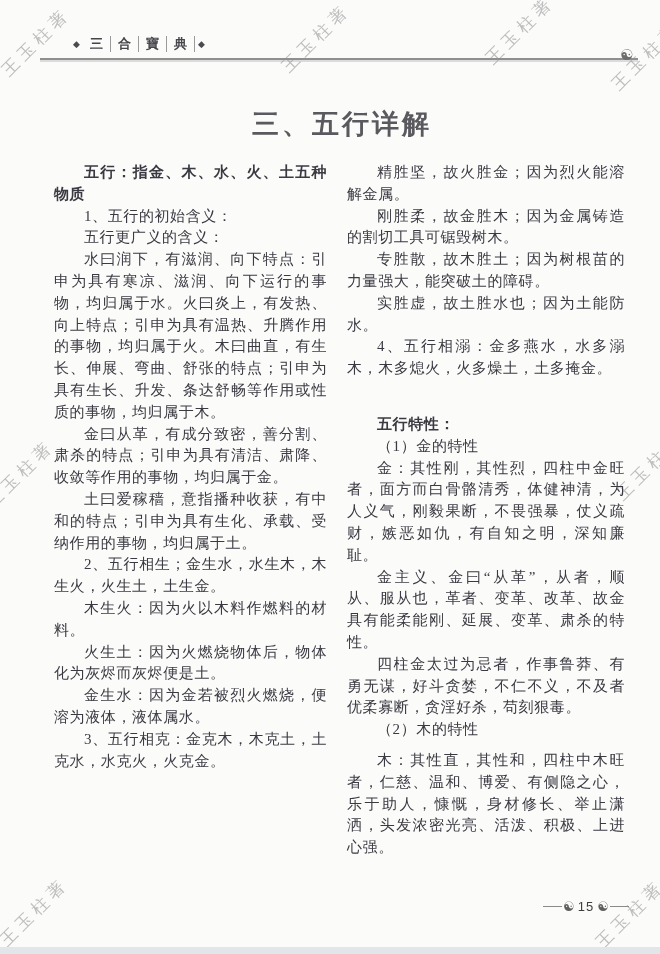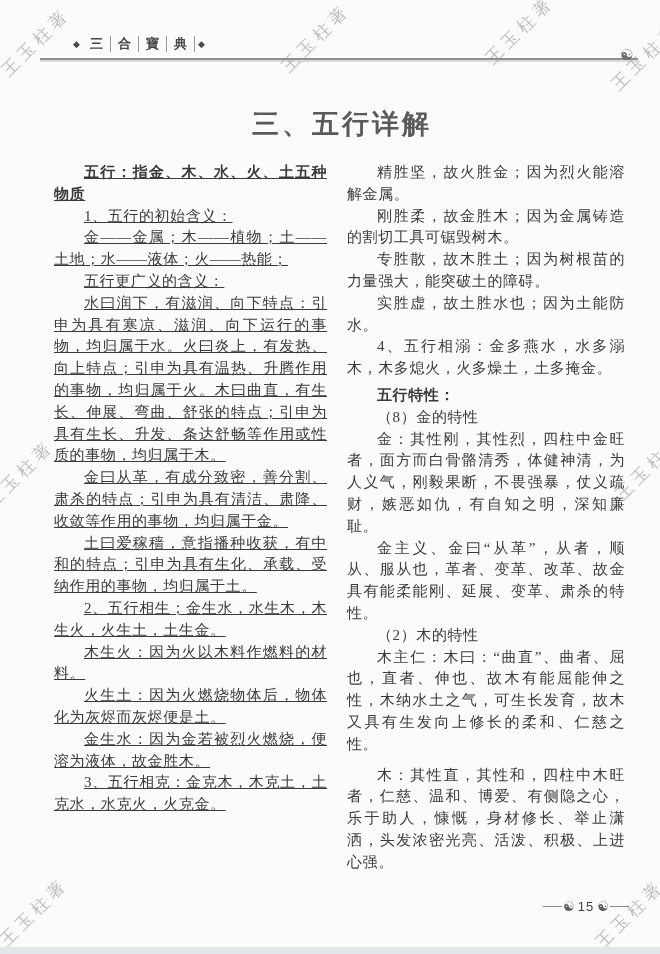--- a/index.html
+++ b/index.html
@@ -31,26 +31,26 @@
   .rule-orn{position:absolute;left:620px;top:46px;font-size:15px;color:#6e6e6e;
             font-family:"DejaVu Sans", sans-serif;}
 
   
   .title{position:absolute;left:0;top:94px;width:100%;margin:12px;text-align:center;
          font-family:"Liberation Sans", sans-serif;font-weight:bold;font-size:27px;
          color:#59595e;letter-spacing:3px;}
 
   
   .col{position:absolute;top:162px;color:#3a3a42;}
-  .col-left{left:54px;width:273px;text-decoration:underline;}
+  .col-left{left:54px;width:273px;}
   .col-right{left:347px;width:278px;}
   .col p{margin:0;text-indent:2em;text-align:justify;font-size:15px;line-height:21.8px;
          letter-spacing:0.6px;}
   .col p.bold{font-weight:bold;}
-  .col p.gap-lg{margin-top:5px;}
+  .col p.gap-lg{margin-top:34px;}
   .col p.gap-sm{margin-top:9px;}
 
   
   .footer{position:absolute;left:538px;top:899px;width:96px;display:flex;align-items:center;
           justify-content:center;color:#5c5c5c;}
   .footer .dash{width:19px;height:1px;background:#8a8a8a;}
   .footer .orn{font-size:13px;line-height:13px;color:#5f5f5f;margin:0 1px;
                font-family:"DejaVu Sans", sans-serif;}
   .footer .num{font-size:13px;color:#3f3f3f;font-family:"Liberation Sans", sans-serif;
                margin:0 2px;letter-spacing:1px;text-align:right;}
@@ -80,44 +80,43 @@
     <span class="dia">◆</span>
   </div>
   <div class="rule"></div>
   <span class="rule-orn">☯</span>
 
   <h1 class="title">三、五行详解</h1>
 
   <div class="col col-left">
     <p class="bold">五行：指金、木、水、火、土五种物质</p>
     <p>1、五行的初始含义：</p>
-    <p>金——金属；木——植物；土——土地；水——液体；火——热能；</p>
     <p>五行更广义的含义：</p>
     <p>水曰润下，有滋润、向下特点：引申为具有寒凉、滋润、向下运行的事物，均归属于水。火曰炎上，有发热、向上特点；引申为具有温热、升腾作用的事物，均归属于火。木曰曲直，有生长、伸展、弯曲、舒张的特点；引申为具有生长、升发、条达舒畅等作用或性质的事物，均归属于木。</p>
     <p>金曰从革，有成分致密，善分割、肃杀的特点；引申为具有清洁、肃降、收敛等作用的事物，均归属于金。</p>
     <p>土曰爱稼穑，意指播种收获，有中和的特点；引申为具有生化、承载、受纳作用的事物，均归属于土。</p>
     <p>2、五行相生；金生水，水生木，木生火，火生土，土生金。</p>
     <p>木生火：因为火以木料作燃料的材料。</p>
     <p>火生土：因为火燃烧物体后，物体化为灰烬而灰烬便是土。</p>
-    <p>金生水：因为金若被烈火燃烧，便溶为液体，故金胜木。</p>
+    <p>金生水：因为金若被烈火燃烧，便溶为液体，液体属水。</p>
     <p>3、五行相克：金克木，木克土，土克水，水克火，火克金。</p>
   </div>
 
   <div class="col col-right">
     <p>精胜坚，故火胜金；因为烈火能溶解金属。</p>
     <p>刚胜柔，故金胜木；因为金属铸造的割切工具可锯毁树木。</p>
     <p>专胜散，故木胜土；因为树根苗的力量强大，能突破土的障碍。</p>
     <p>实胜虚，故土胜水也；因为土能防水。</p>
     <p>4、五行相溺：金多燕水，水多溺木，木多熄火，火多燥土，土多掩金。</p>
     <p class="bold gap-lg">五行特性：</p>
-    <p>（8）金的特性</p>
+    <p>（1）金的特性</p>
     <p>金：其性刚，其性烈，四柱中金旺者，面方而白骨骼清秀，体健神清，为人义气，刚毅果断，不畏强暴，仗义疏财，嫉恶如仇，有自知之明，深知廉耻。</p>
     <p>金主义、金曰“从革”，从者，顺从、服从也，革者、变革、改革、故金具有能柔能刚、延展、变革、肃杀的特性。</p>
+    <p>四柱金太过为忌者，作事鲁莽、有勇无谋，好斗贪婪，不仁不义，不及者优柔寡断，贪淫好杀，苟刻狠毒。</p>
     <p>（2）木的特性</p>
-    <p>木主仁：木曰：“曲直”、曲者、屈也，直者、伸也、故木有能屈能伸之性，木纳水土之气，可生长发育，故木又具有生发向上修长的柔和、仁慈之性。</p>
     <p class="gap-sm">木：其性直，其性和，四柱中木旺者，仁慈、温和、博爱、有侧隐之心，乐于助人，慷慨，身材修长、举止潇洒，头发浓密光亮、活泼、积极、上进心强。</p>
 
   </div>
 
   <div class="footer">
     <span class="dash"></span>
     <span class="orn">☯</span>
     <span class="num">15</span>
     <span class="orn">☯</span>
     <span class="dash"></span>

